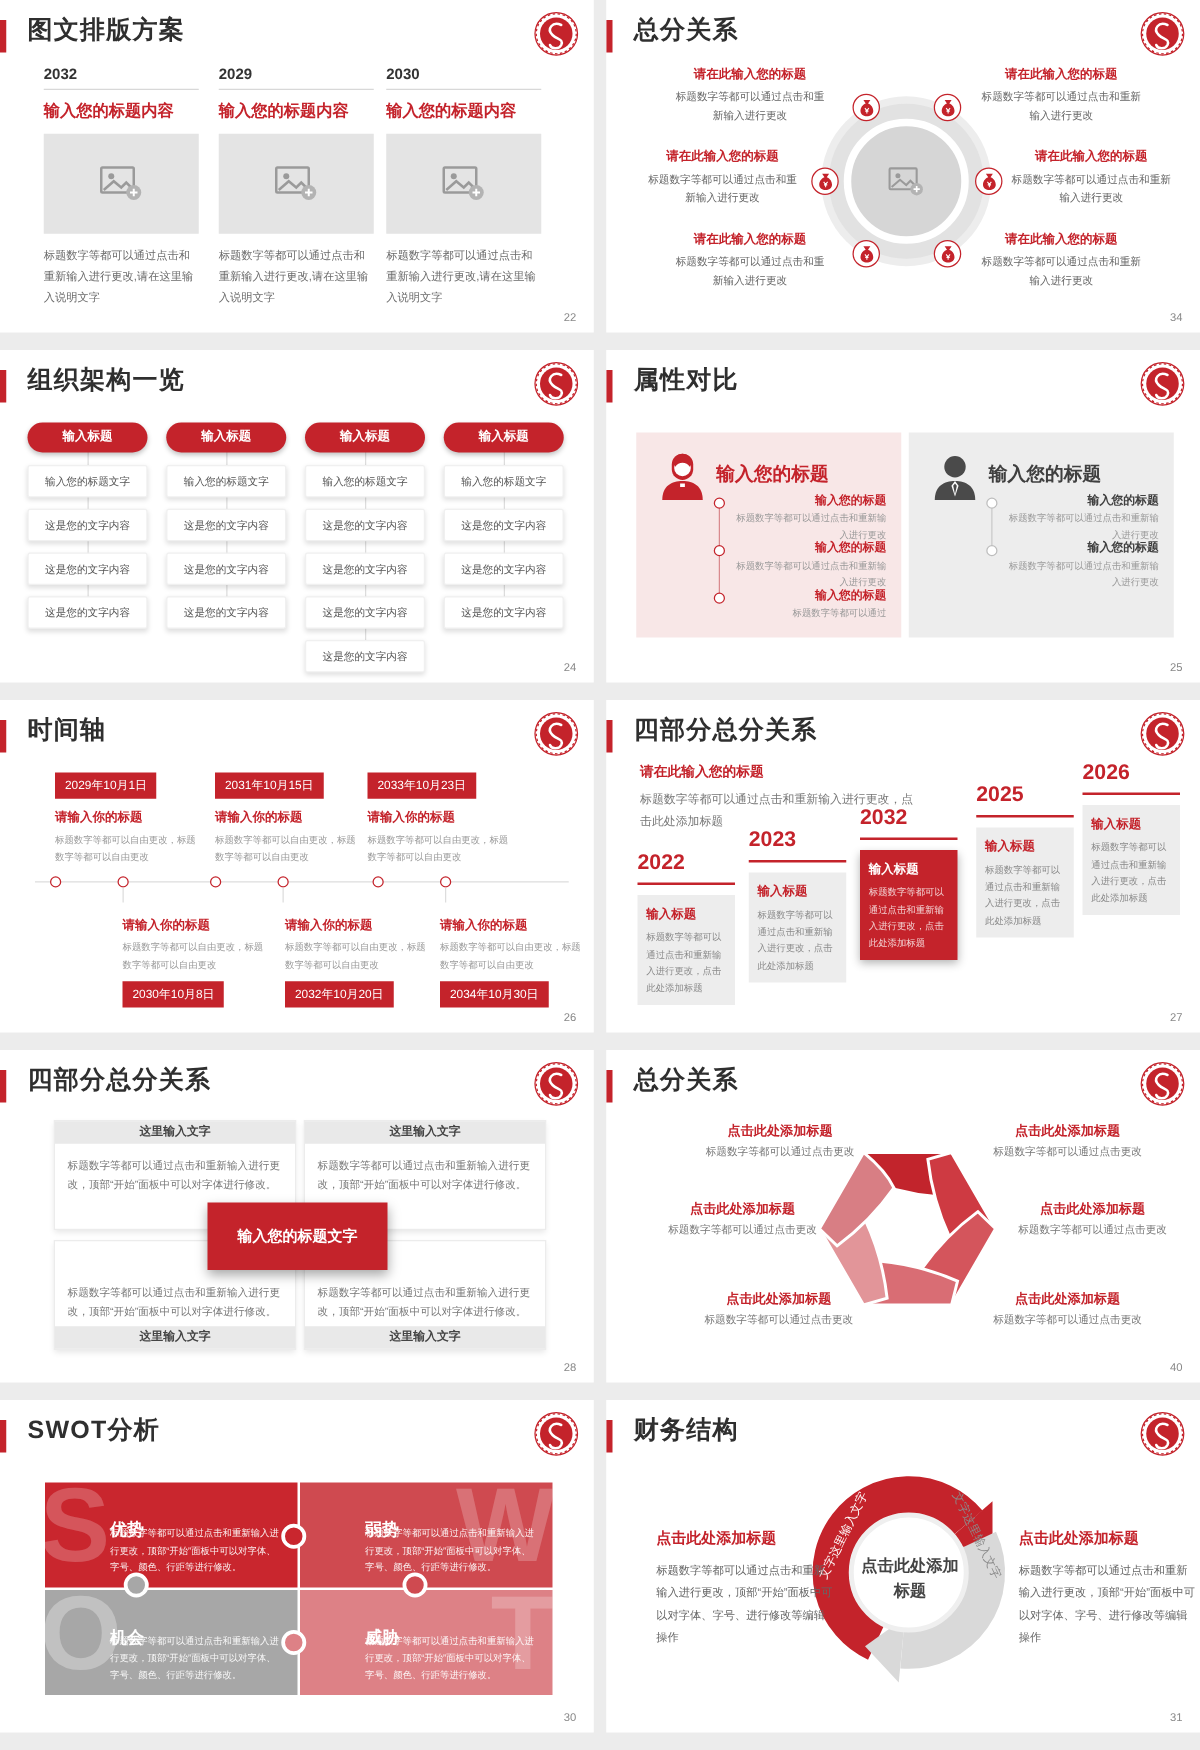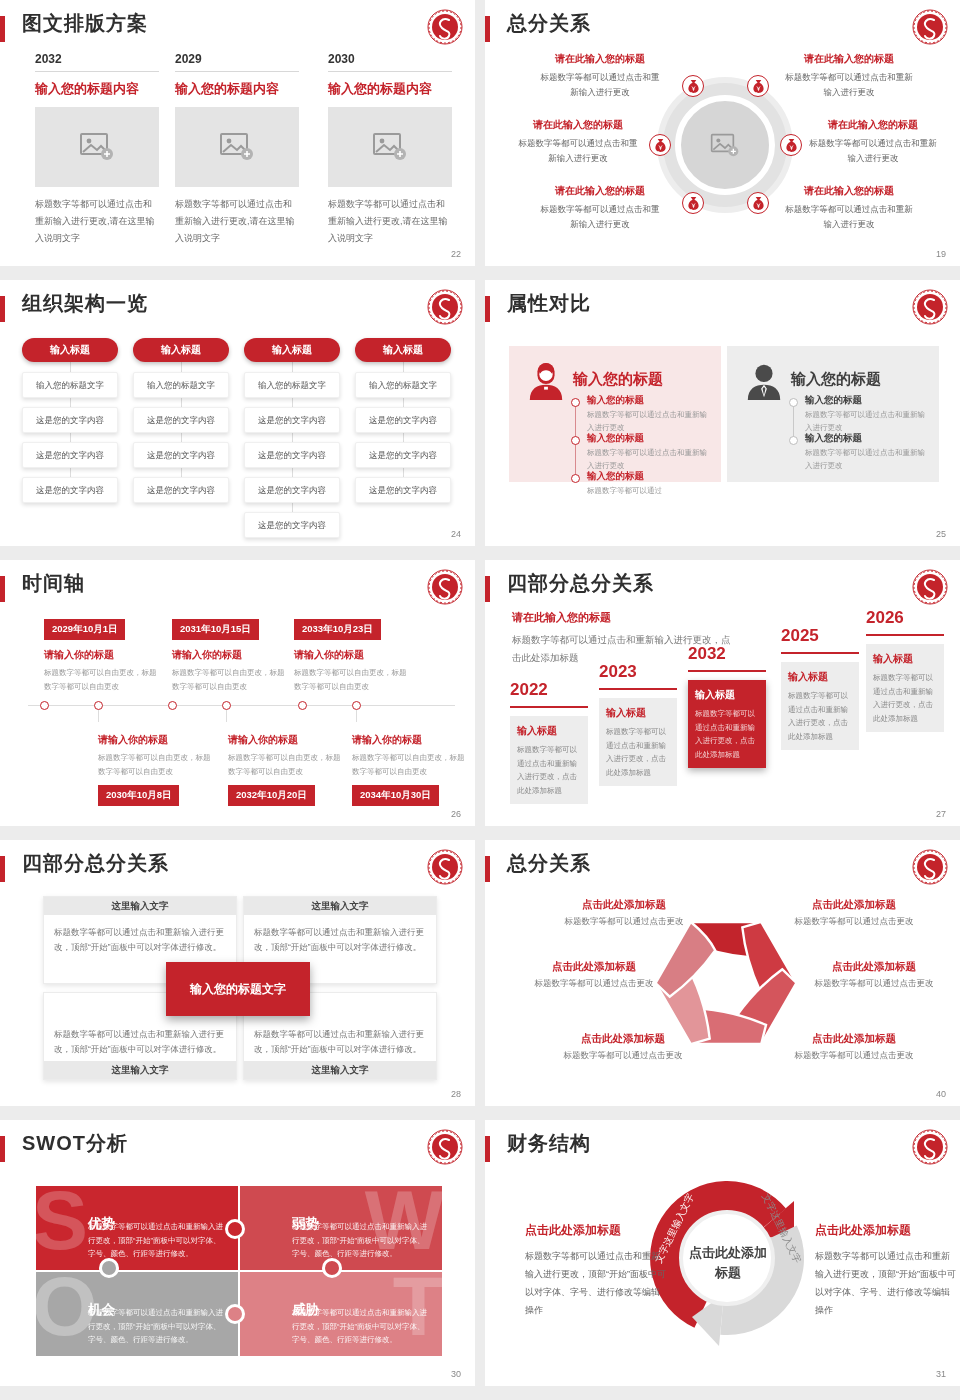--- a/index.html
+++ b/index.html
@@ -25,32 +25,32 @@
   .s23blk .b{font-size:8.5px;line-height:1.8;color:#666;}
   .s23outer{position:absolute;left:178px;top:83px;width:124px;height:124px;border-radius:50%;background:#e2e2e2;box-shadow:0 0 0 6px #ededed;}
   .s23inner{position:absolute;left:12px;top:12px;width:100px;height:100px;border-radius:50%;background:#d6d6d6;border:6px solid #fff;box-sizing:border-box;display:flex;align-items:center;justify-content:center;}
   .bagdot{position:absolute;width:22px;height:22px;border-radius:50%;background:#fff;border:1.5px solid #c4232b;box-sizing:border-box;display:flex;align-items:center;justify-content:center;}
   
   .s24col{position:absolute;top:58px;width:96px;}
   .s24line{position:absolute;left:48px;top:12px;width:1px;background:#ddd;}
   .s24pill{position:relative;height:24px;line-height:24px;border-radius:12px;background:#c4232b;color:#fff;font-size:10px;font-weight:700;text-align:center;box-shadow:0 2px 4px rgba(0,0,0,.25);margin-bottom:10px;}
   .s24cell{position:relative;height:24px;line-height:24px;background:#fff;border:1px solid #f0f0f0;box-shadow:0 2px 4px rgba(0,0,0,.13);font-size:8.5px;color:#555;text-align:center;margin-bottom:9px;border-radius:2px;}
   
-  .s25panel{position:absolute;top:66px;width:212px;height:136px;}
+  .s25panel{position:absolute;top:66px;width:212px;height:164px;text-align:right;}
   .s25panel .ph-head{position:absolute;left:64px;top:24px;font-size:15px;font-weight:700;}
   .s25item{position:absolute;left:78px;width:122px;}
   .s25item .t{font-size:9.5px;font-weight:700;margin-bottom:2px;}
   .s25item .b{font-size:7.5px;line-height:1.7;color:#999;}
   .ring{position:absolute;left:62px;width:9px;height:9px;border-radius:50%;background:#fff;box-sizing:border-box;}
   .vline{position:absolute;left:66px;width:1px;}
   
   .s26tl{position:absolute;left:28px;right:20px;top:145px;height:1px;background:#ddd;}
   .s26dot{position:absolute;top:141px;width:9px;height:9px;border-radius:50%;background:#fff;border:1.5px solid #c4232b;box-sizing:border-box;}
   .s26blk{position:absolute;width:118px;}
-  .s26date{display:inline-block;background:#c4232b;color:#fff;font-size:9.5px;font-weight:700;padding:4px 8px;}
+  .s26date{display:inline-block;background:#c4232b;color:#fff;font-size:9.5px;font-weight:400;padding:4px 8px;}
   .s26h{font-size:10px;font-weight:700;color:#c4232b;margin:8px 0 4px;}
   .s26b{font-size:7.5px;color:#999;line-height:1.8;font-family:Liberation Serif, serif;}
   .s26stub{position:absolute;width:1px;height:12px;background:#ddd;}
   
   .s27step{position:absolute;width:78px;}
   .s27year{font-size:17px;font-weight:700;color:#c4232b;padding-bottom:6px;border-bottom:2px solid #c4232b;}
   .s27box{margin-top:8px;height:88px;background:#ededed;padding:8px 7px;box-sizing:border-box;}
   .s27box .l{font-size:10px;font-weight:700;color:#c4232b;margin-bottom:5px;}
   .s27box .b{font-size:7.5px;color:#8a8a8a;line-height:1.8;}
   .s27box.hot{background:#c4232b;box-shadow:0 3px 7px rgba(0,0,0,.3);}
@@ -113,21 +113,21 @@
         <svg width="36" height="30" viewBox="0 0 36 30">
             <rect x="2" y="2" width="26" height="20" rx="1" fill="none" stroke="#9a9a9a" stroke-width="2"></rect>
             <circle cx="10" cy="9" r="2.4" fill="#9a9a9a"></circle>
             <path d="M4 20 L12 13 L18 18 L22 14 L27 19" fill="none" stroke="#9a9a9a" stroke-width="2"></path>
             <circle cx="28" cy="22" r="6" fill="#b3b3b3"></circle>
             <path d="M28 19 v6 M25 22 h6" stroke="#fff" stroke-width="1.6"></path>
           </svg>
       </div>
       <div class="s22body">标题数字等都可以通过点击和重新输入进行更改,请在这里输入说明文字</div>
     </div>
-    <div class="s22col" style="left:328px">
+    <div class="s22col" style="left:309px">
       <div class="s22year">2030</div>
       <div class="s22head">输入您的标题内容</div>
       <div class="s22ph">
         <svg width="36" height="30" viewBox="0 0 36 30">
             <rect x="2" y="2" width="26" height="20" rx="1" fill="none" stroke="#9a9a9a" stroke-width="2"></rect>
             <circle cx="10" cy="9" r="2.4" fill="#9a9a9a"></circle>
             <path d="M4 20 L12 13 L18 18 L22 14 L27 19" fill="none" stroke="#9a9a9a" stroke-width="2"></path>
             <circle cx="28" cy="22" r="6" fill="#b3b3b3"></circle>
             <path d="M28 19 v6 M25 22 h6" stroke="#fff" stroke-width="1.6"></path>
           </svg>
@@ -210,21 +210,21 @@
         <div class="b">标题数字等都可以通过点击和重新输入进行更改</div>
       </div>
     <div class="s23blk" style="left:52px;top:184px;width:126px">
         <div class="h rh">请在此输入您的标题</div>
         <div class="b">标题数字等都可以通过点击和重新输入进行更改</div>
       </div>
     <div class="s23blk" style="left:298px;top:184px;width:132px">
         <div class="h rh">请在此输入您的标题</div>
         <div class="b">标题数字等都可以通过点击和重新输入进行更改</div>
       </div>
-    <span class="pagenum">19</span>
+    <span class="pagenum">34</span>
   </div>
 
   <div class="slide">
     <span class="accent"></span>
     <h2 class="sl-title">组织架构一览</h2>
     <svg class="logo" viewBox="0 0 36 36">
         <circle cx="18" cy="18" r="17" fill="#fff" stroke="#c4232b" stroke-width="1"></circle>
         <circle cx="18" cy="18" r="16" fill="none" stroke="#c4232b" stroke-width="1" stroke-dasharray="2 2"></circle>
         <circle cx="18" cy="18" r="13" fill="#c4232b"></circle>
         <path d="M22 11 c-7-3 -12 3 -7 8 c4 4 9 3 7 8 c-2 4 -8 3 -9 0" stroke="#fff" stroke-width="2" fill="none" stroke-linecap="round"></path>

